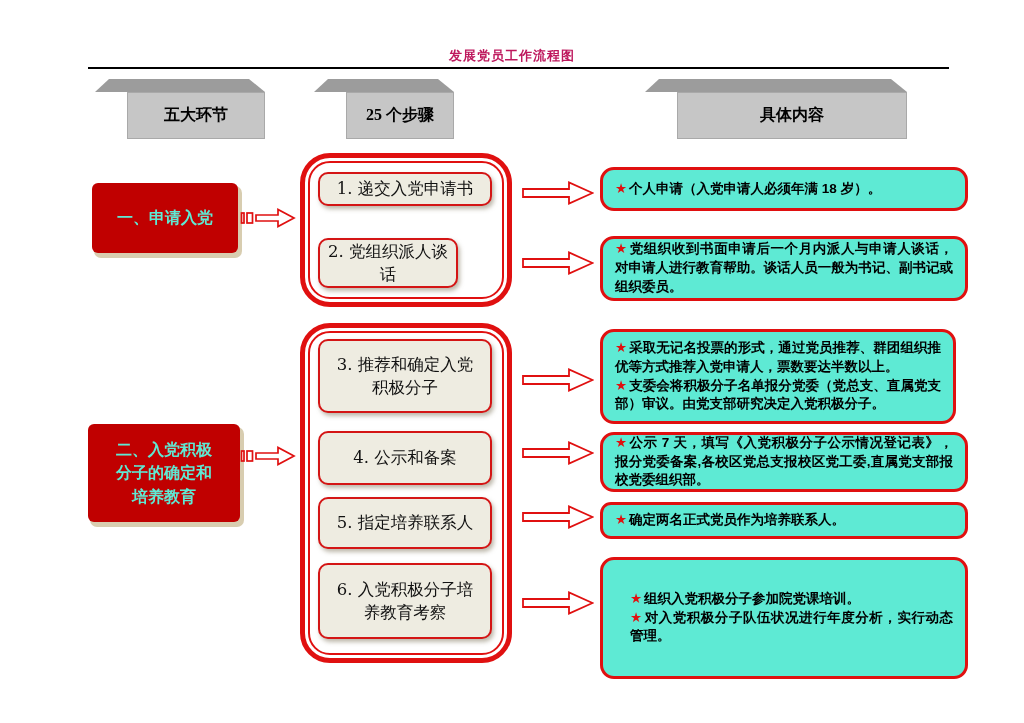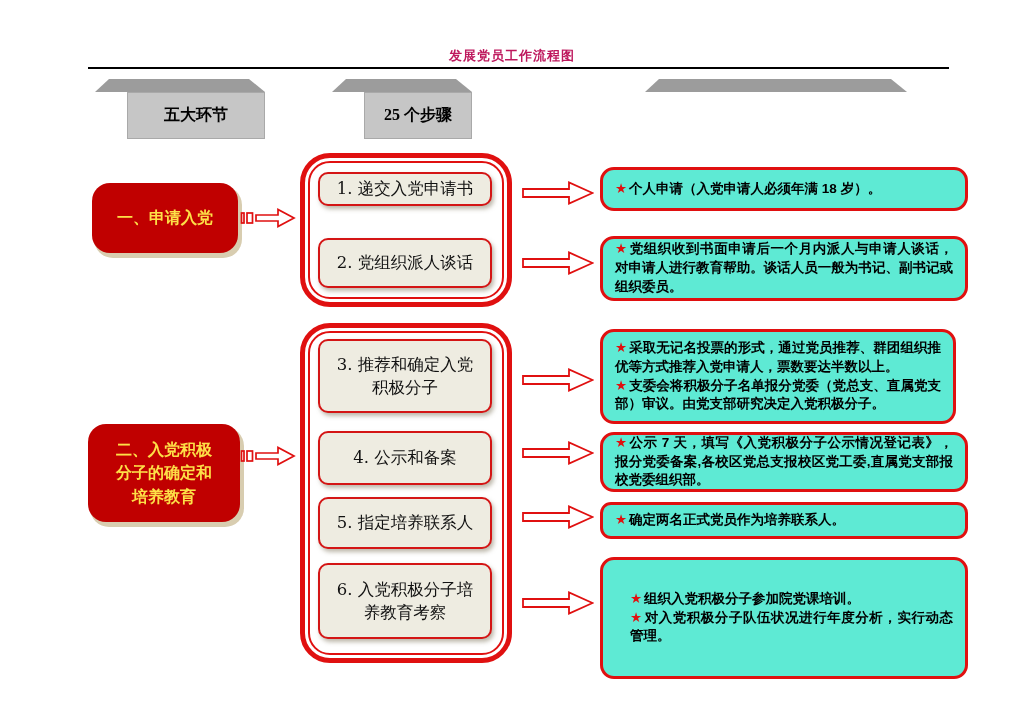--- a/index.html
+++ b/index.html
@@ -23,21 +23,21 @@
     clip-path:polygon(14px 0, calc(100% - 16px) 0, 100% 100%, 0 100%);
   }
   .hdr-face{
     height:47px;background:#c6c6c6;border:1px solid #a9a9a9;box-sizing:border-box;
     display:flex;align-items:center;justify-content:center;
     font-family:Liberation Serif, serif;font-weight:bold;font-size:16px;color:#000;margin-left:32px;
   }
 
   
   .stage{
-    background:#c00000;color:#fde047;border-radius:18px;
+    background:#c00000;color:#5eead4;border-radius:6px;
     display:flex;align-items:center;justify-content:center;text-align:center;
     font-weight:bold;font-size:16px;line-height:1.45;white-space:pre-line;
     box-shadow:3px 4px 0 1px #d8cdb0;
   }
 
   
   .grp{border:5px solid #e01010;border-radius:30px;box-sizing:border-box;background:#fff;}
   .grp-inner{position:absolute;inset:3px;border:2px solid #e01010;border-radius:22px;}
 
   
@@ -62,26 +62,27 @@
 </head>
 <body>
 
 <div class="abs page-title">发展党员工作流程图</div>
 <div class="abs title-rule"></div>
 
 <div class="abs" style="left:95px;top:79px;width:170px;">
   <div class="hdr-top"></div>
   <div class="hdr-face">五大环节</div>
 </div>
-<div class="abs" style="left:332px;top:79px;width:140px;">
+<div class="abs" style="left:314px;top:79px;width:140px;">
   <div class="hdr-top"></div>
   <div class="hdr-face">25 个步骤</div>
 </div>
 <div class="abs" style="left:645px;top:79px;width:262px;">
   <div class="hdr-top"></div>
+  <div class="hdr-face">具体内容</div>
 </div>
 
 <div class="abs stage" style="left:92px;top:183px;width:146px;height:70px;">一、申请入党</div>
 
 <div class="abs stage" style="left:88px;top:424px;width:152px;height:98px;">二、入党积极
 分子的确定和
 培养教育</div>
 
 <svg class="abs" style="left:240px;top:206px;" width="57" height="24" viewBox="0 0 57 24">
   <rect x="1.5" y="7" width="2.5" height="10" fill="#fff" stroke="#e01010" stroke-width="1.7"></rect>
@@ -96,21 +97,21 @@
 
 <div class="abs grp" style="left:300px;top:153px;width:212px;height:154px;">
   <div class="grp-inner"></div>
 </div>
 
 <div class="abs grp" style="left:300px;top:323px;width:212px;height:340px;">
   <div class="grp-inner"></div>
 </div>
 
 <div class="abs step" style="left:318px;top:172px;width:174px;height:34px;">1. 递交入党申请书</div>
-<div class="abs step" style="left:318px;top:238px;width:174px;height:50px;">2. 党组织派人谈话</div>
+<div class="abs step" style="left:318px;top:238px;width:140px;height:50px;">2. 党组织派人谈话</div>
 <div class="abs step" style="left:318px;top:339px;width:174px;height:74px;">3. 推荐和确定入党
 积极分子</div>
 <div class="abs step" style="left:318px;top:431px;width:174px;height:54px;">4. 公示和备案</div>
 <div class="abs step" style="left:318px;top:497px;width:174px;height:52px;">5. 指定培养联系人</div>
 <div class="abs step" style="left:318px;top:563px;width:174px;height:76px;">6. 入党积极分子培
 养教育考察</div>
 
 <svg class="abs" style="left:522px;top:180px;" width="72" height="26" viewBox="0 0 72 26">
   <path d="M1 9 H47 V2.5 L70.5 13 L47 23.5 V17 H1 Z" fill="#fff" stroke="#e01010" stroke-width="1.8"></path>
 </svg>

